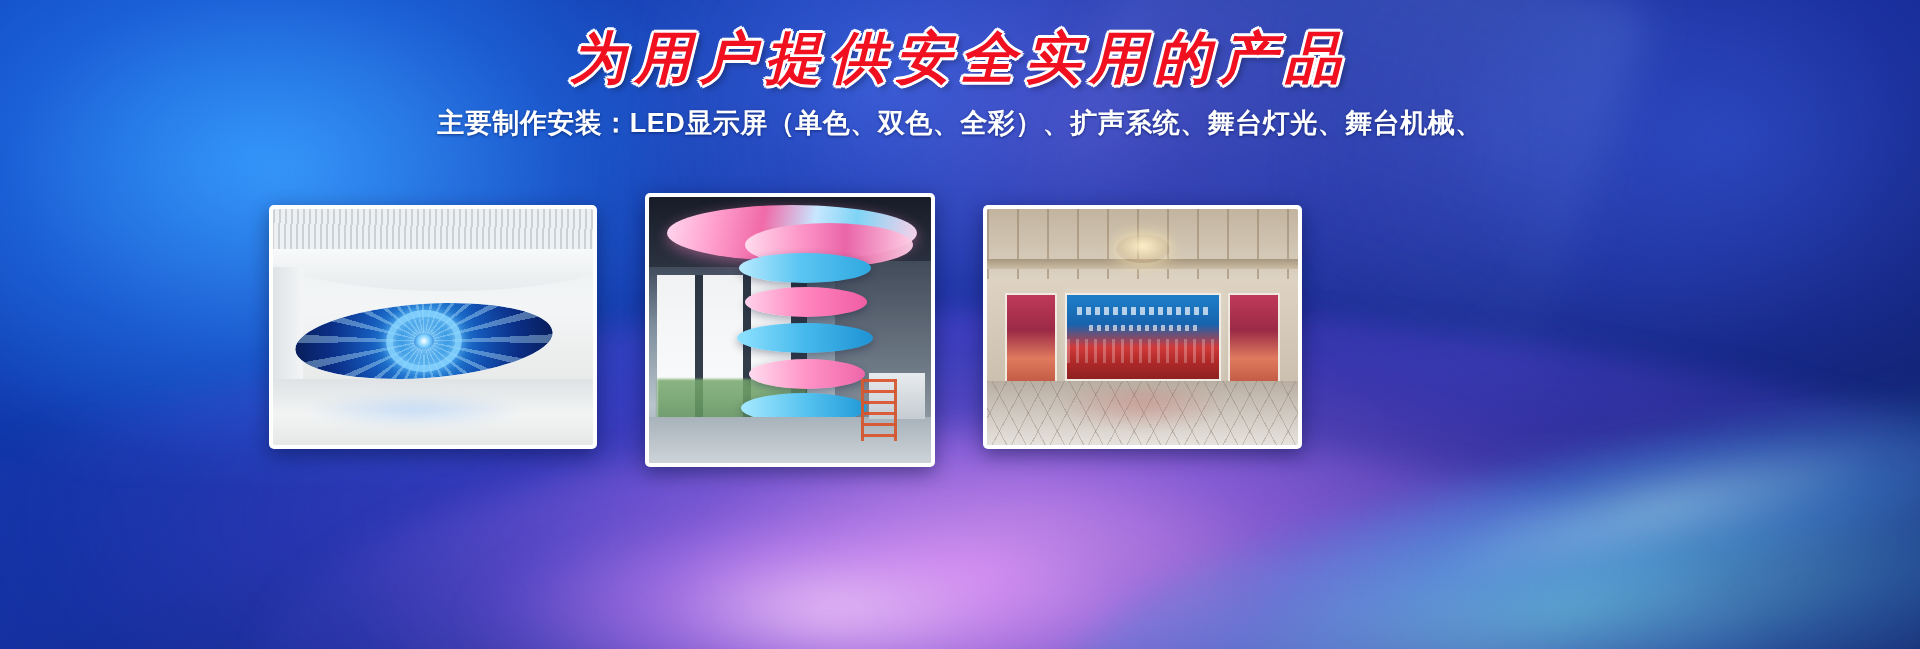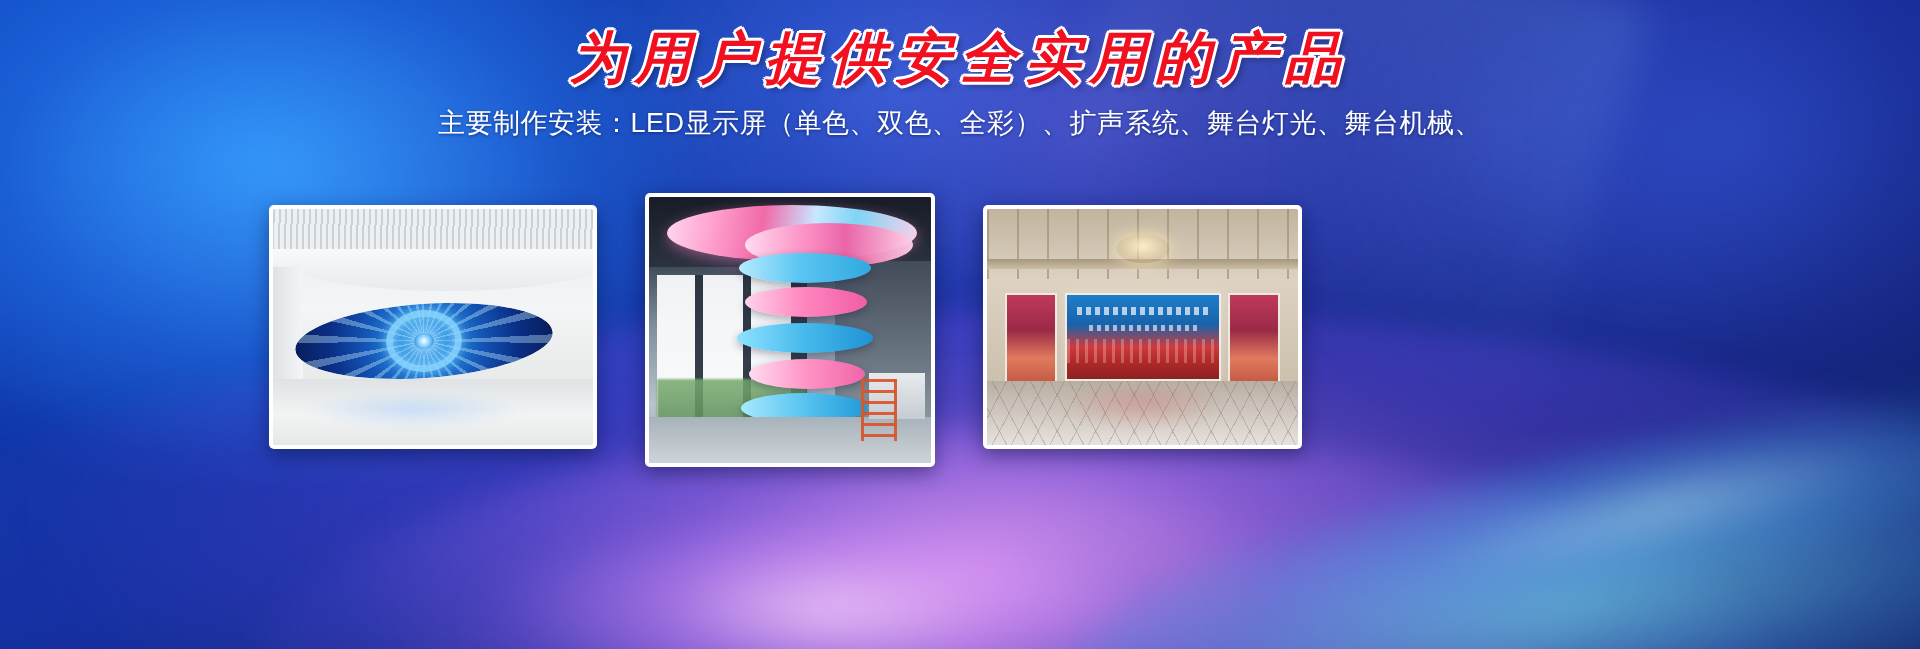--- a/index.html
+++ b/index.html
@@ -95,20 +95,21 @@
        4px 4px 6px rgba(0,0,0,.35);
     white-space:nowrap;
   }
   
   .subtitle{
     position:absolute;top:100px;left:0;width:1920px;
     text-align:center;color:#ffffff;
     font-size:27px;line-height:46px;letter-spacing:.5px;
     text-shadow:0 1px 3px rgba(0,20,80,.6);
     white-space:nowrap;
+    font-weight:bold;
   }
   .subtitle .line{display:block;}
   
   .cards{position:absolute;left:0;top:0;width:1920px;height:649px;}
   .card{
     position:absolute;
     background:#ffffff;
     padding:4px;
     border-radius:5px;
     box-shadow:0 6px 20px rgba(2,10,50,.45);

